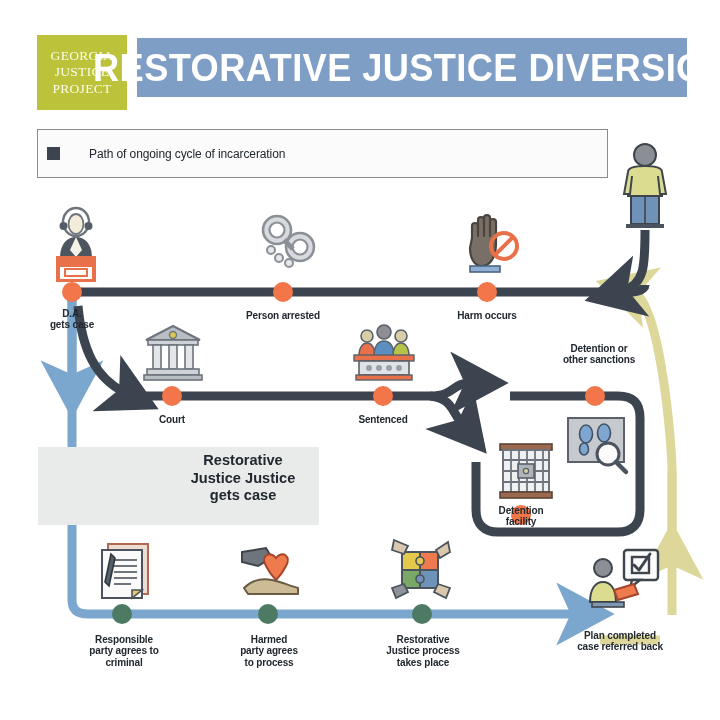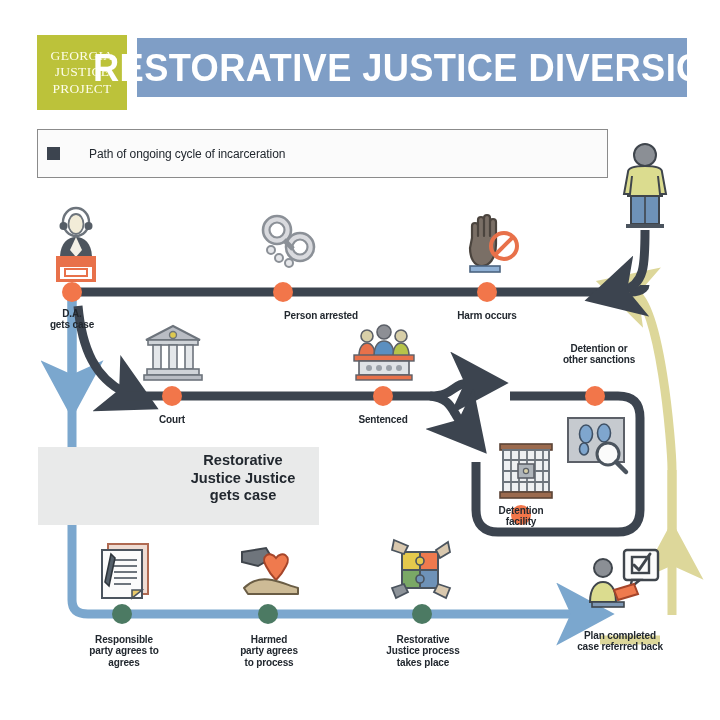--- a/index.html
+++ b/index.html
@@ -311,37 +311,37 @@
   <div class="rjtext">
     <div>Restorative</div>
     <div>Justice Justice</div>
     <div>gets case</div>
   </div>
 
   <div class="lab" style="left:22px;top:308px;width:100px;">
     <div>D.A.</div>
     <div>gets case</div>
   </div>
-  <div class="lab" style="left:208px;top:310px;width:150px;text-align:right;">Person arrested</div>
+  <div class="lab" style="left:208px;top:310px;width:150px;">Person arrested</div>
   <div class="lab" style="left:422px;top:310px;width:130px;">Harm occurs</div>
   <div class="lab" style="left:132px;top:414px;width:80px;">Court</div>
   <div class="lab" style="left:328px;top:414px;width:110px;">Sentenced</div>
   <div class="lab" style="left:524px;top:343px;width:150px;">
     <div>Detention or</div>
     <div>other sanctions</div>
   </div>
   <div class="lab" style="left:466px;top:505px;width:110px;">
     <div>Detention</div>
     <div>facility</div>
   </div>
 
   <div class="lab" style="left:62px;top:634px;width:124px;">
     <div>Responsible</div>
     <div>party agrees to</div>
-    <div>agrees</div>
+    <div>criminal</div>
   </div>
   <div class="lab" style="left:210px;top:634px;width:118px;">
     <div>Harmed</div>
     <div>party agrees</div>
     <div>to process</div>
   </div>
   <div class="lab" style="left:358px;top:634px;width:130px;">
     <div>Restorative</div>
     <div>Justice process</div>
     <div>takes place</div>

